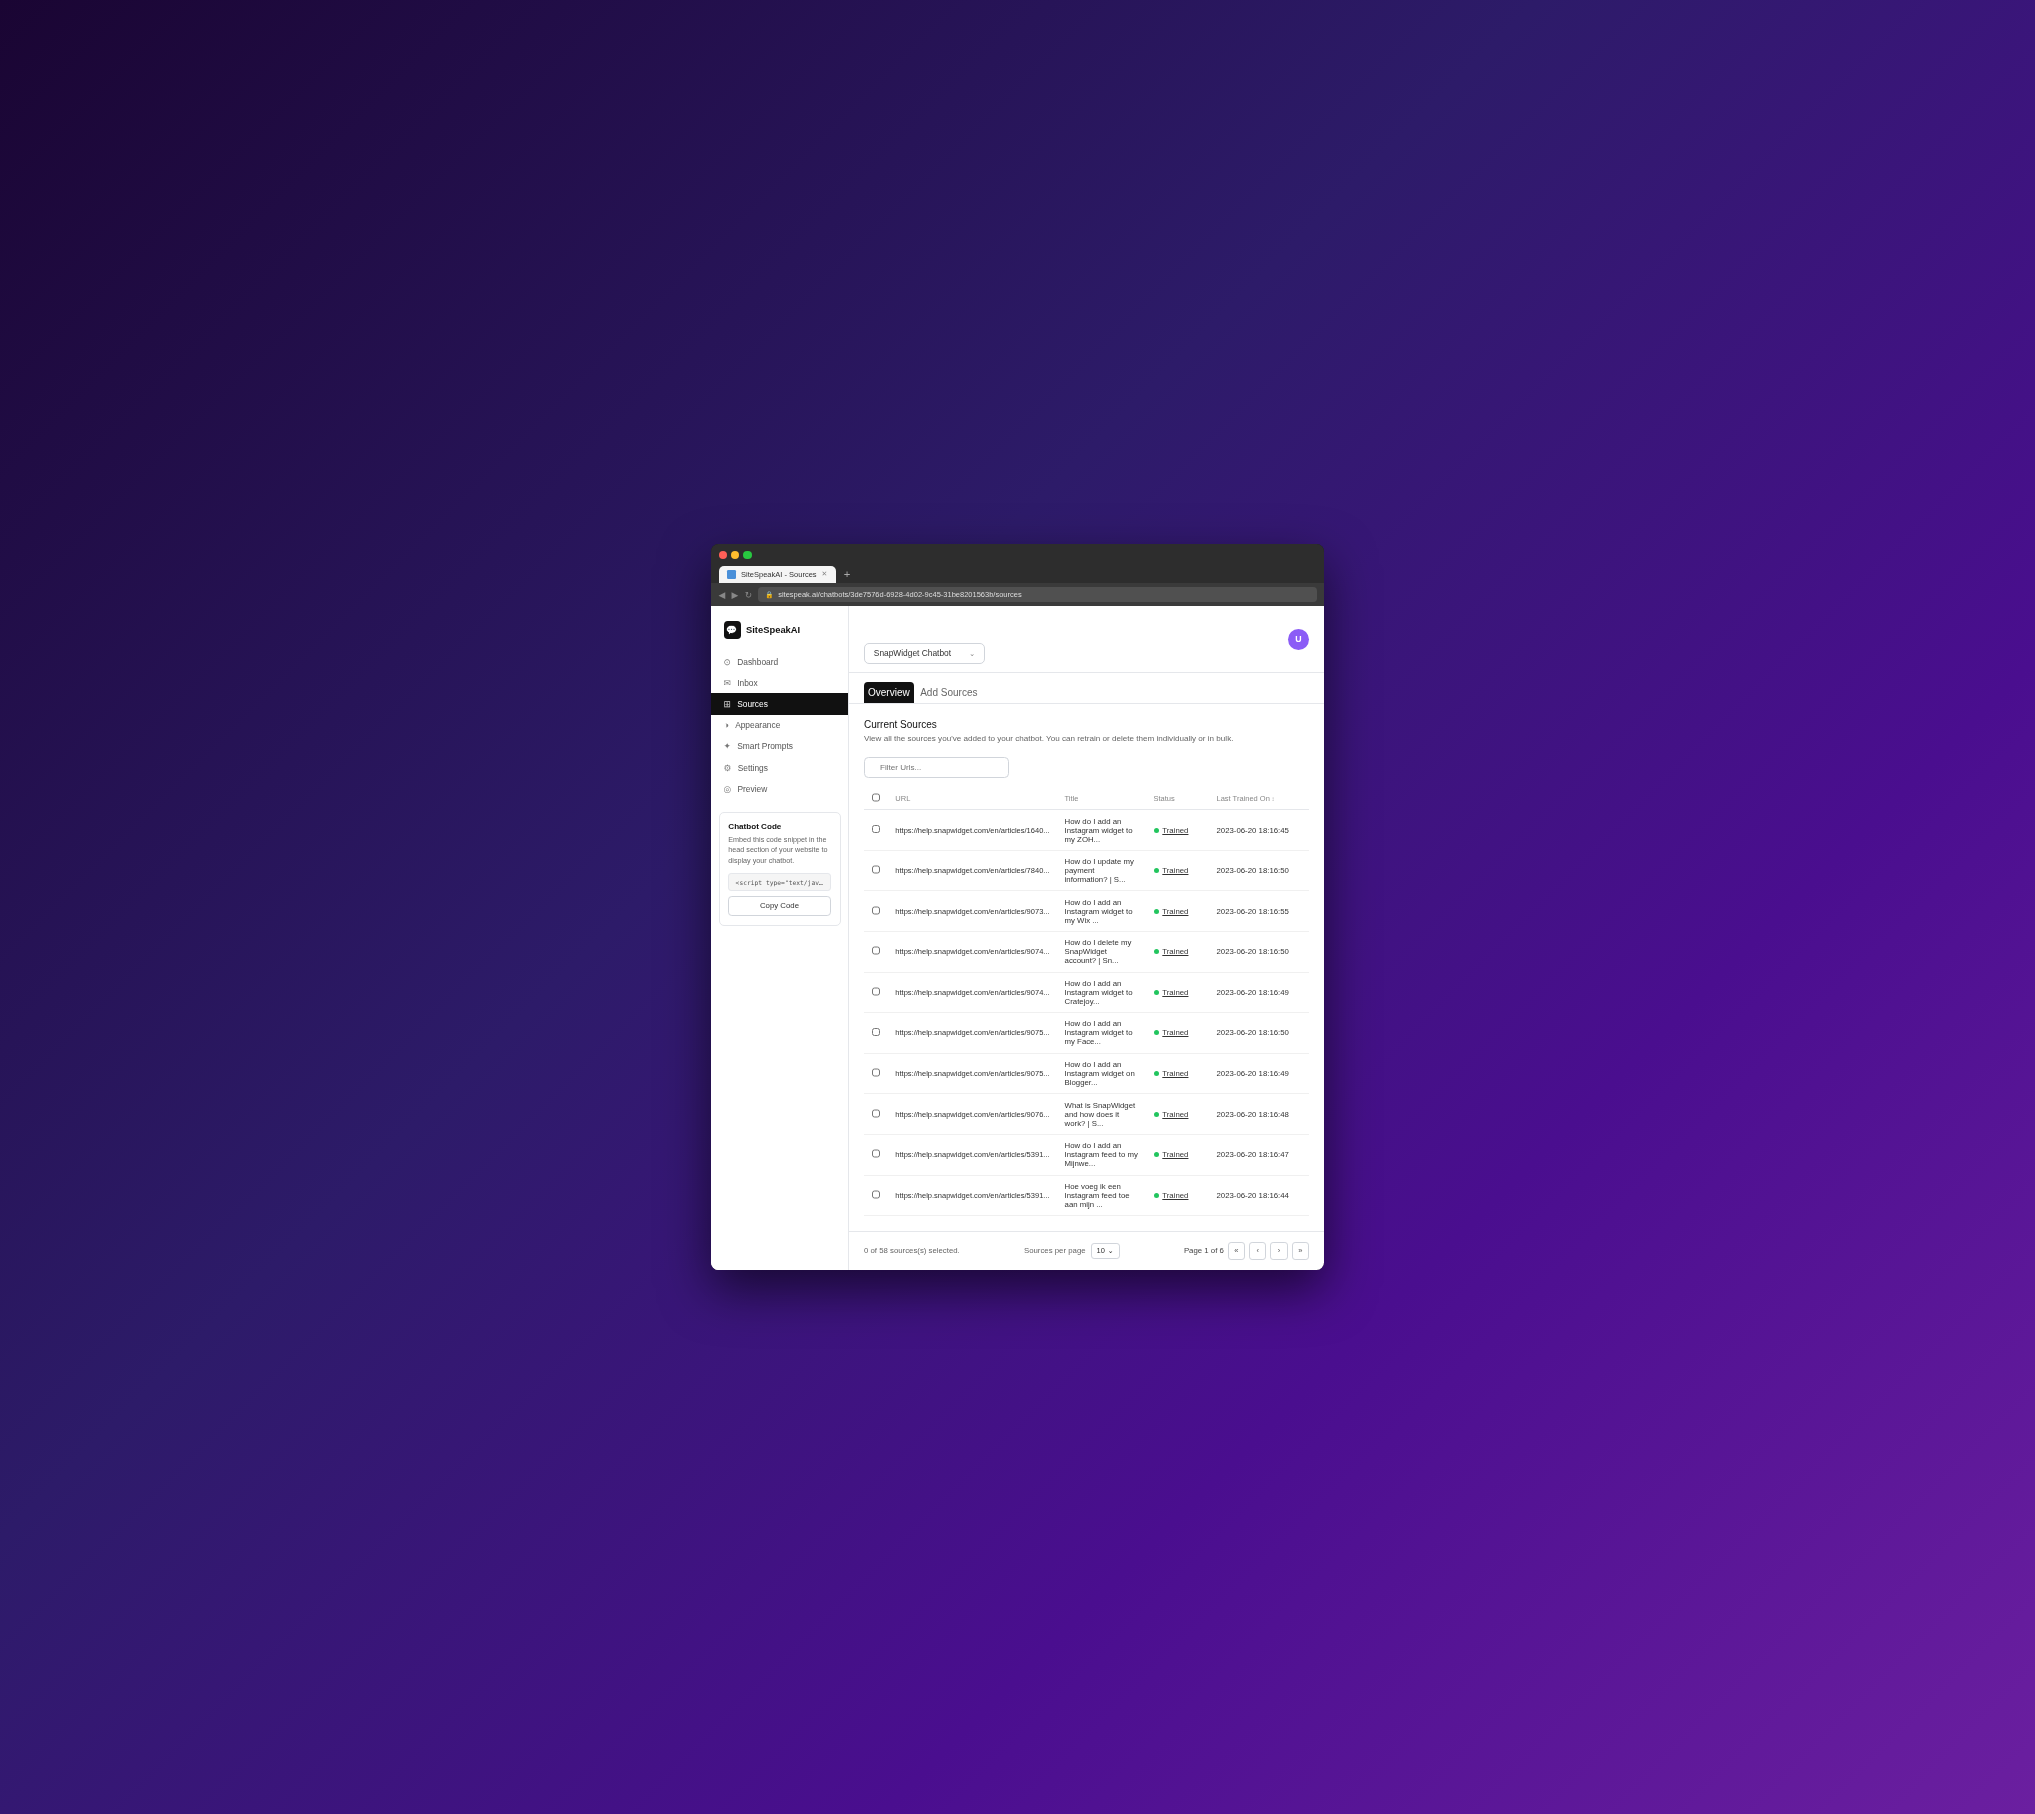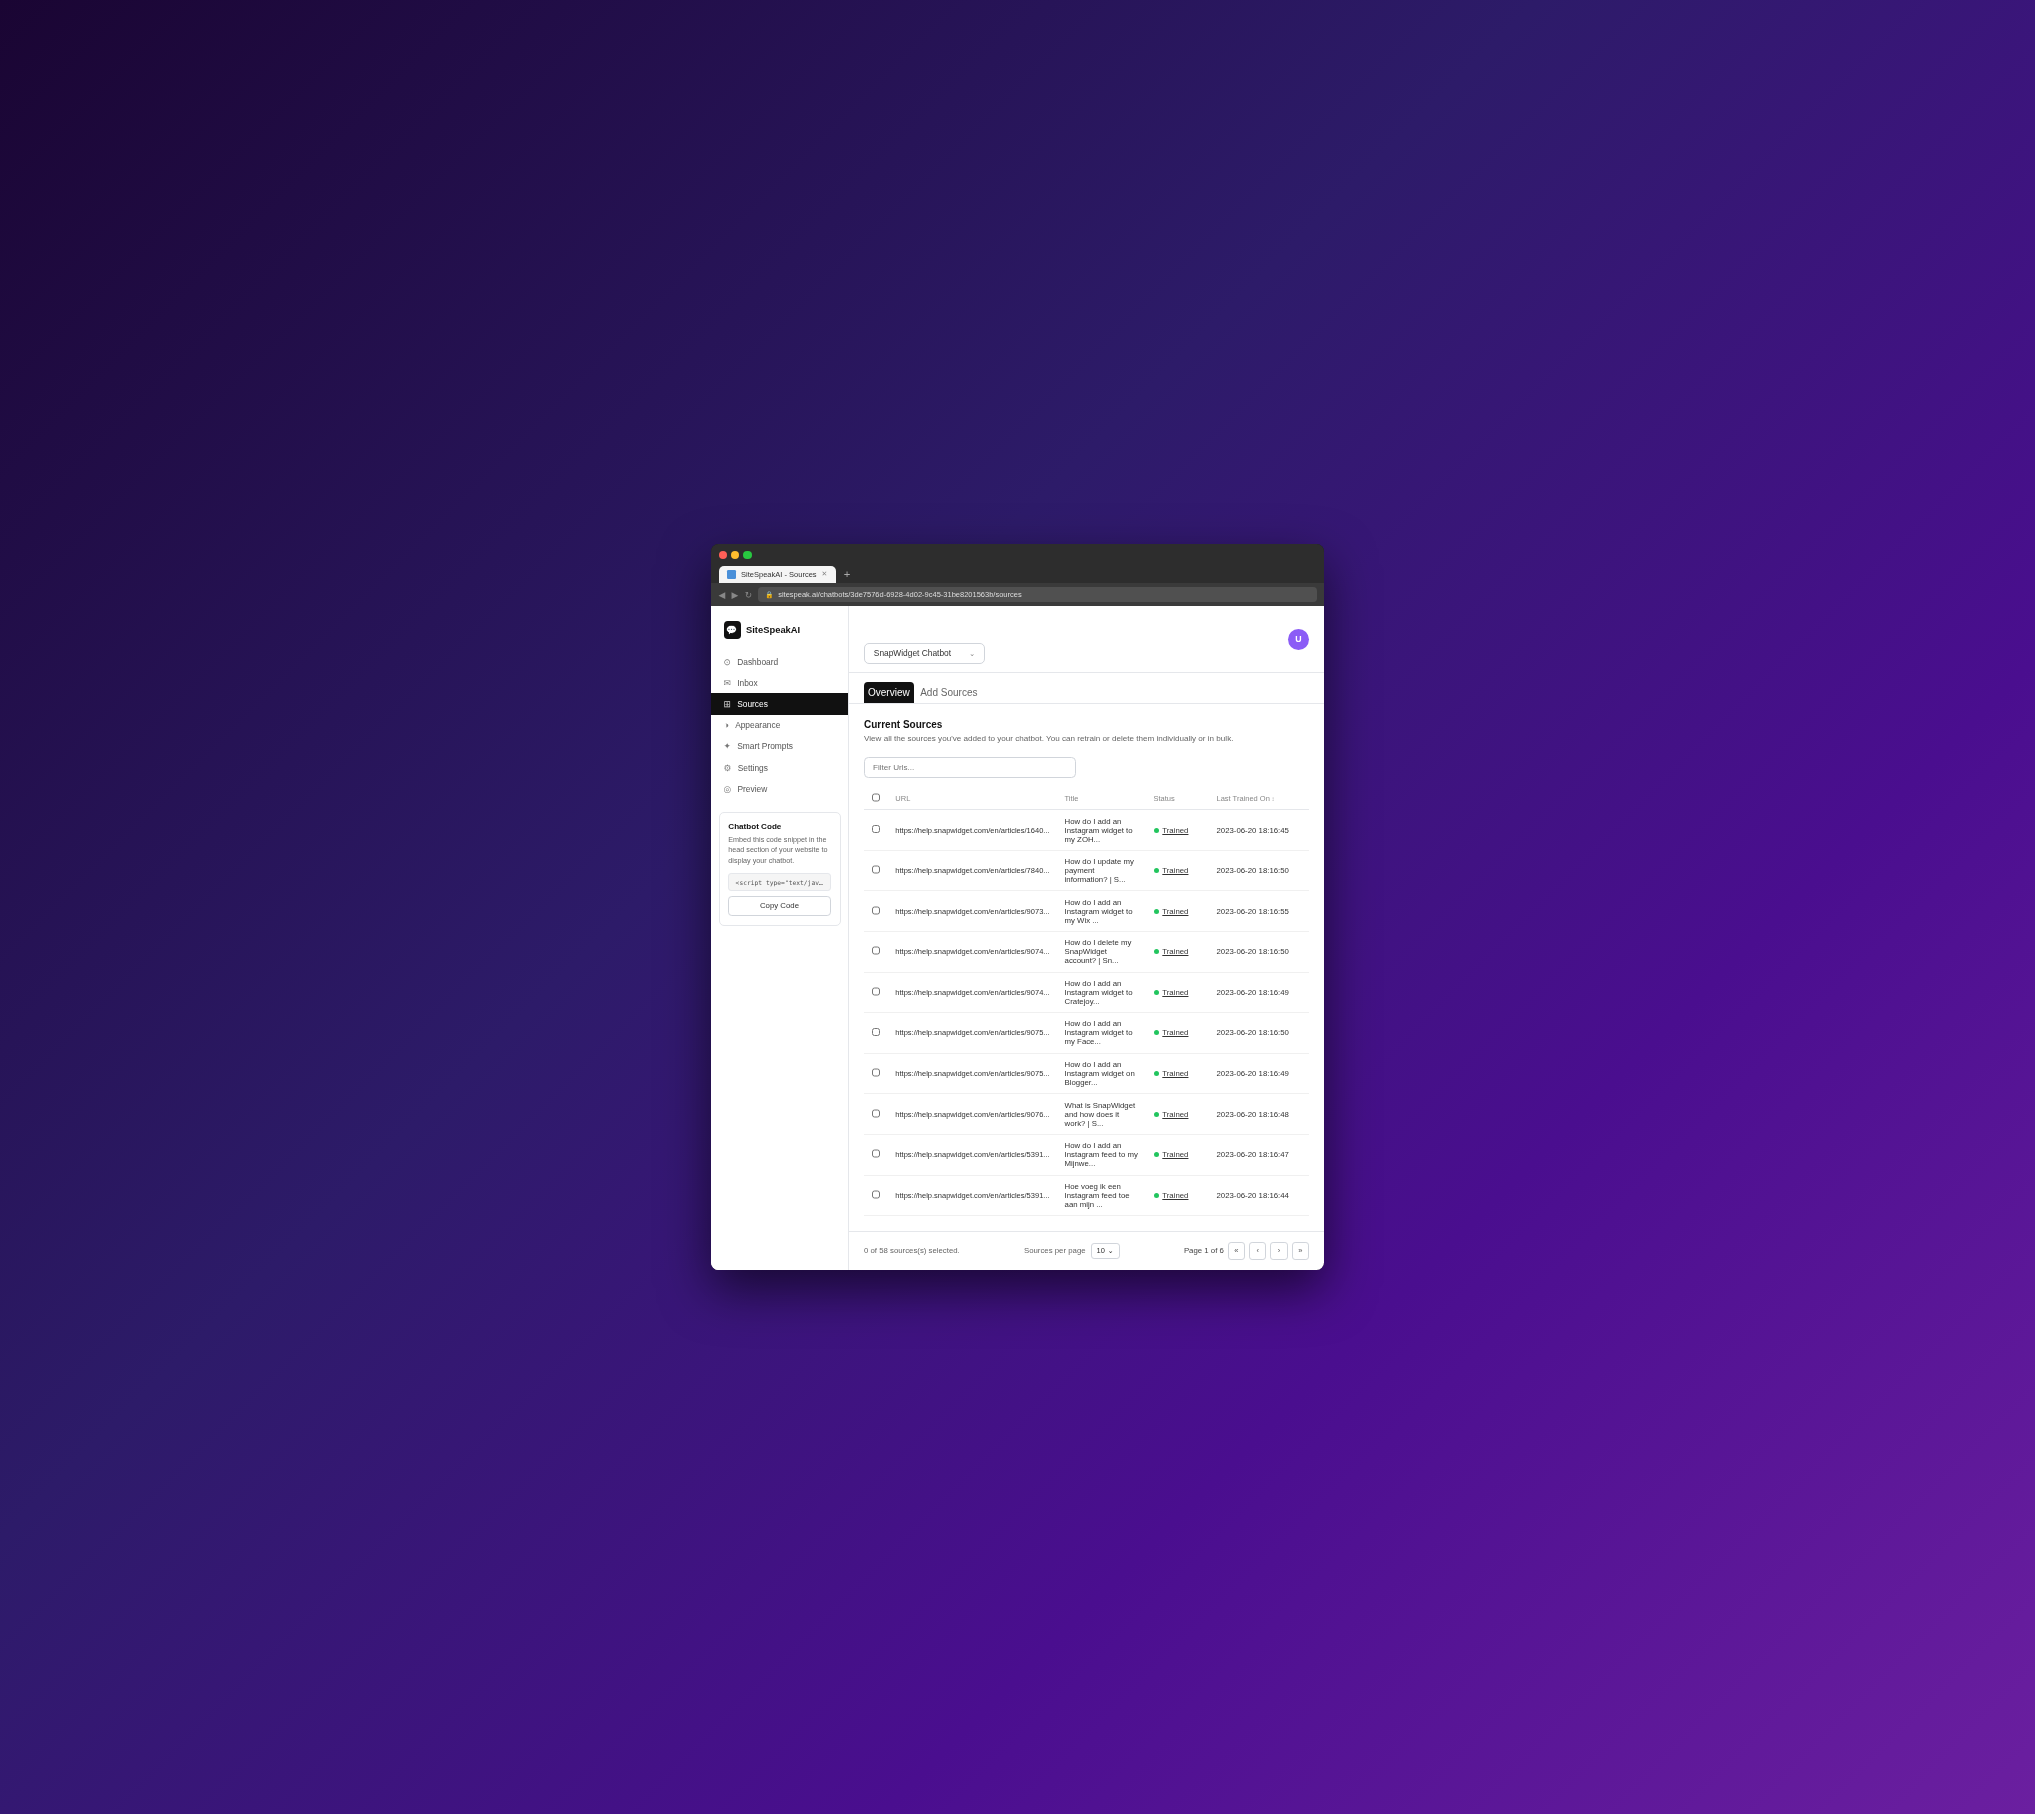--- a/index.html
+++ b/index.html
@@ -253,35 +253,35 @@
     .tab-btn.active {
       background: #111;
       color: #fff;
     }
     
     .content-area {
       padding: 15px;
     }
     .section-title {
       font-size: 10px;
-      font-weight: 700;
+      font-weight: 400;
       color: #111;
       margin-bottom: 2.5px;
     }
     .section-desc {
       font-size: 8.1px;
       color: #666;
       line-height: 1.5;
       margin-bottom: 12.5px;
     }
     .filter-input {
-      width: 212px;
+      width: 145px;
       border: 0.6px solid #d1d5db;
       border-radius: 4.4px;
-      padding: 5px 8px;
+      padding: 5px 15px;
       font-size: 8.1px;
       color: #999;
       margin-bottom: 10px;
     }
     
     .sources-table {
       width: 100%;
       border-collapse: collapse;
       font-size: 7.8px;
     }

